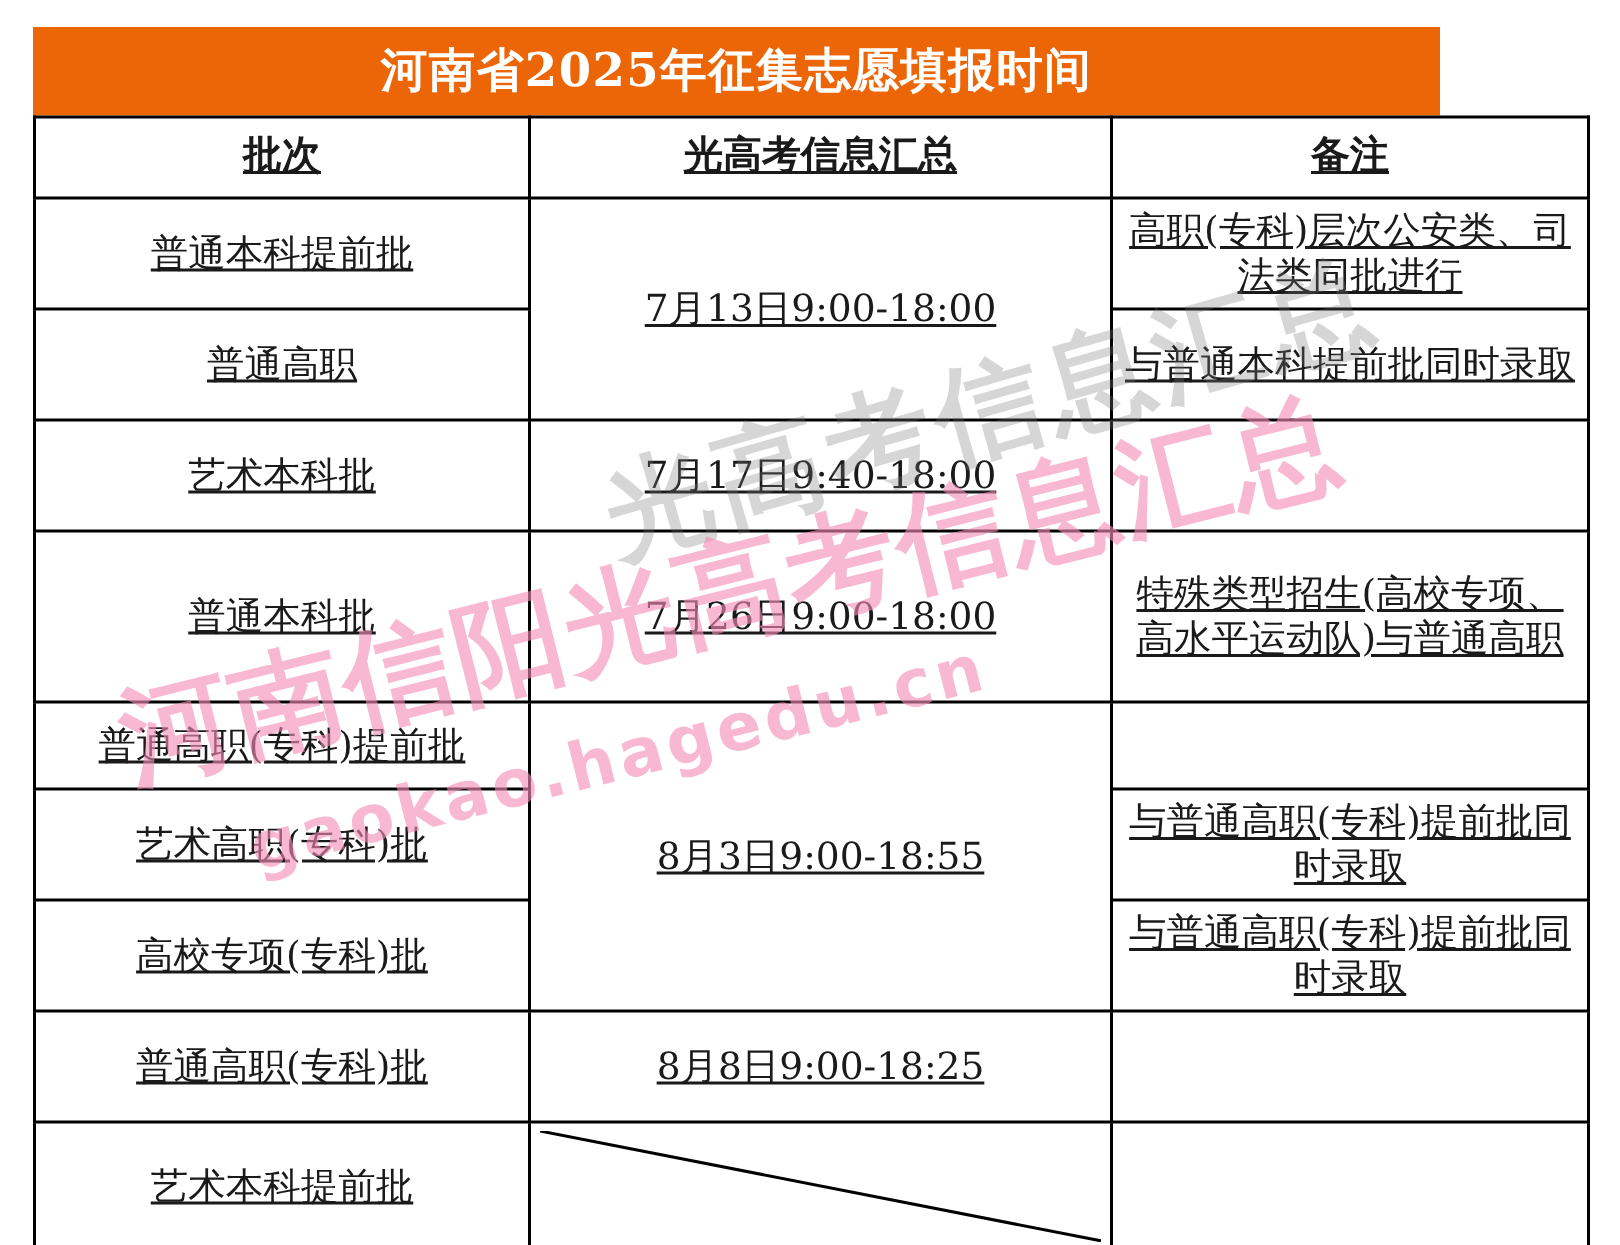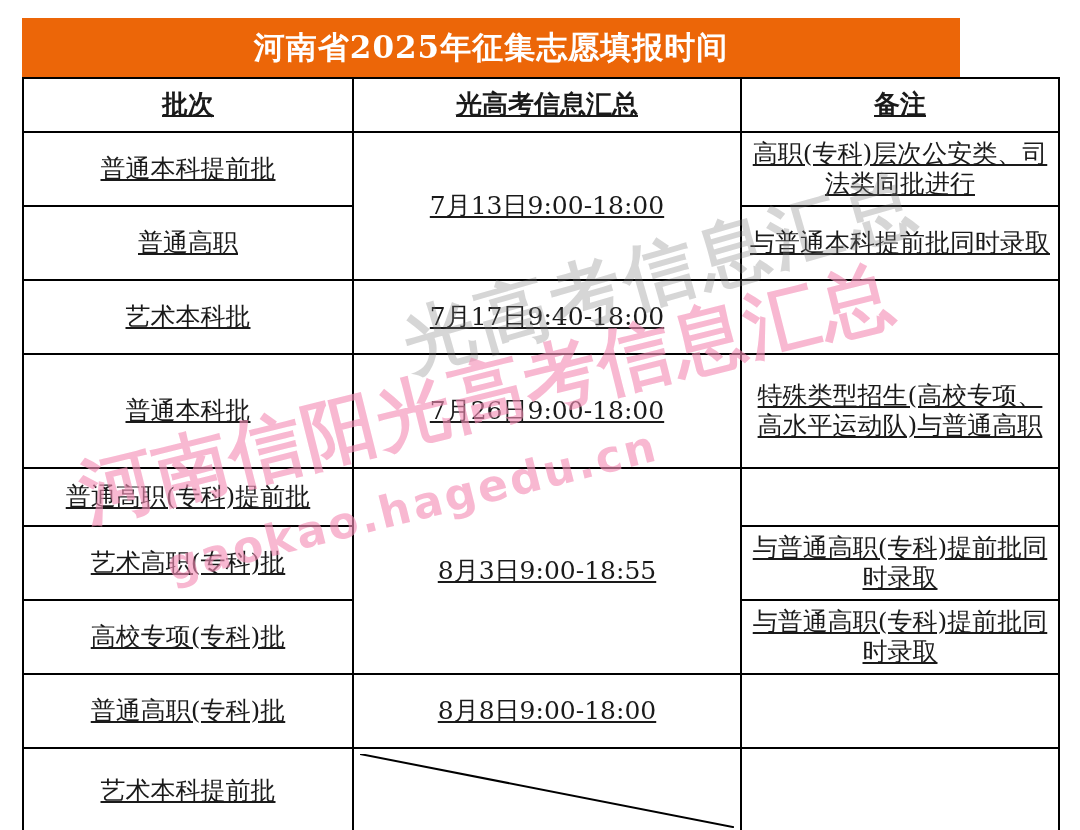--- a/index.html
+++ b/index.html
@@ -154,21 +154,21 @@
       <tr>
         <td class="batch small">艺术高职(专科)批</td>
         <td class="note">与普通高职(专科)提前批同时录取</td>
       </tr>
       <tr>
         <td class="batch small">高校专项(专科)批</td>
         <td class="note">与普通高职(专科)提前批同时录取</td>
       </tr>
       <tr>
         <td class="batch small" style="height:64px">普通高职(专科)批</td>
-        <td class="time">8月8日9:00-18:00</td>
+        <td class="time">8月8日9:00-18:25</td>
         <td class="note empty"></td>
       </tr>
       <tr>
         <td class="batch" style="height:76px">艺术本科提前批</td>
         <td class="diag">
           <svg viewBox="0 0 388 76" preserveAspectRatio="none">
             <line x1="0" y1="0" x2="388" y2="76" stroke="#000000" stroke-width="2" vector-effect="non-scaling-stroke"></line>
           </svg>
         </td>
         <td class="note empty"></td>

